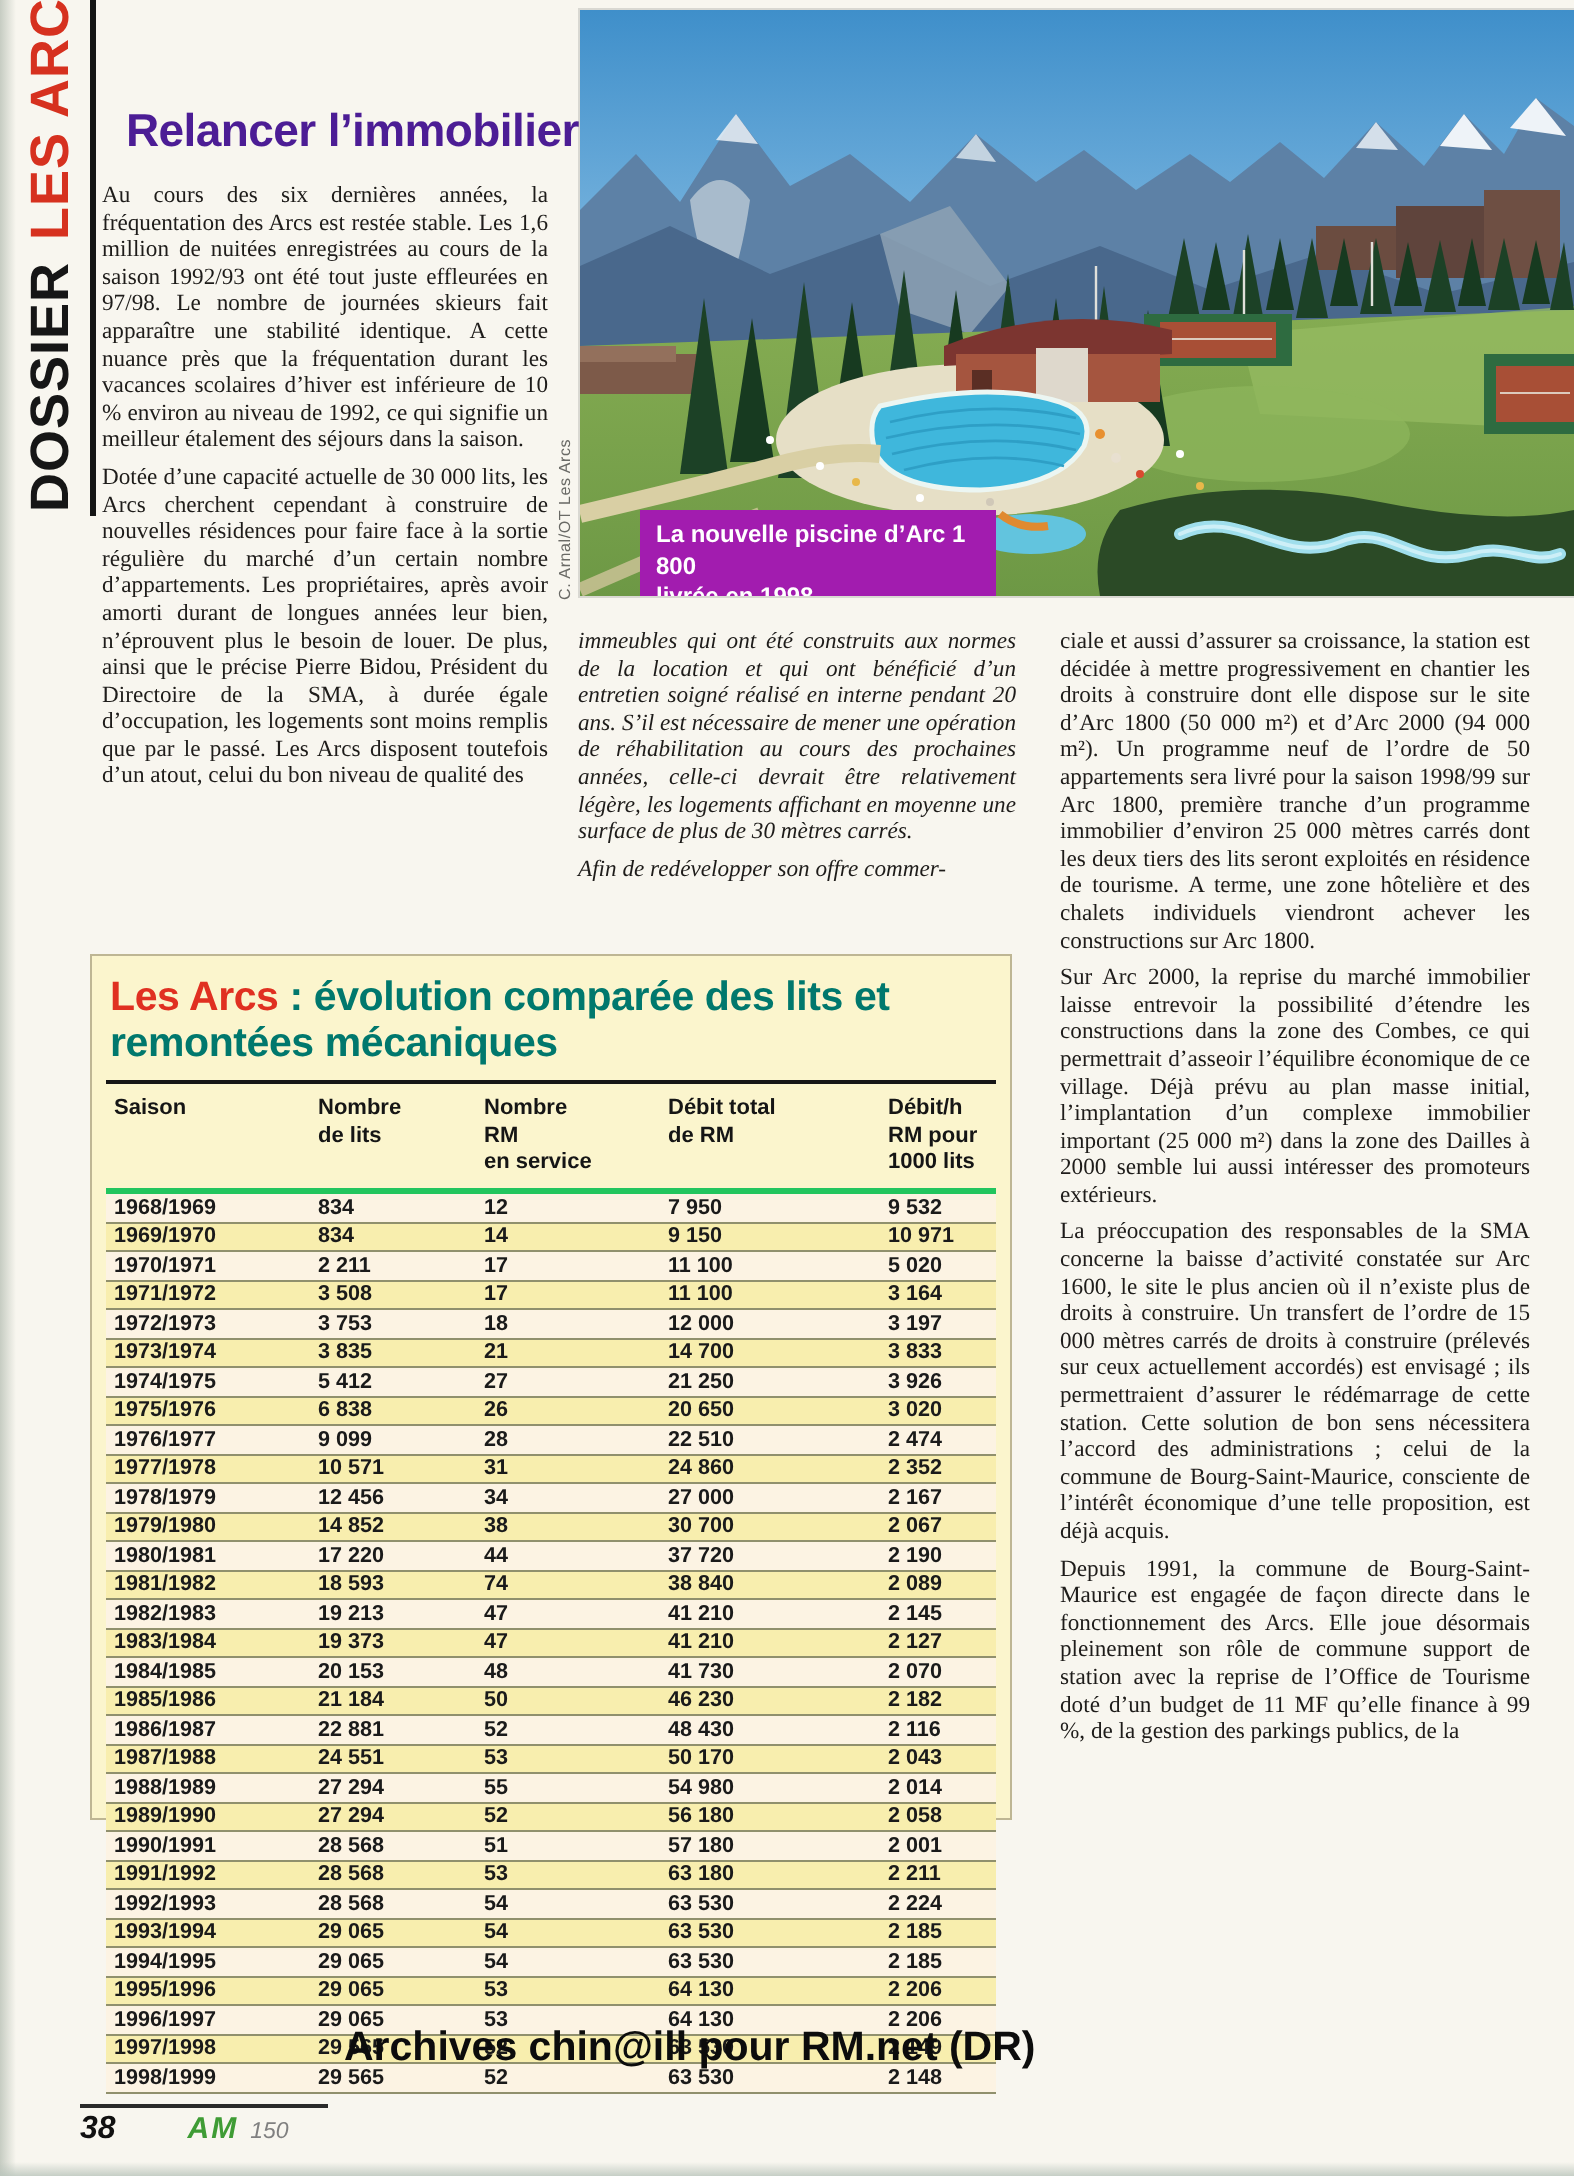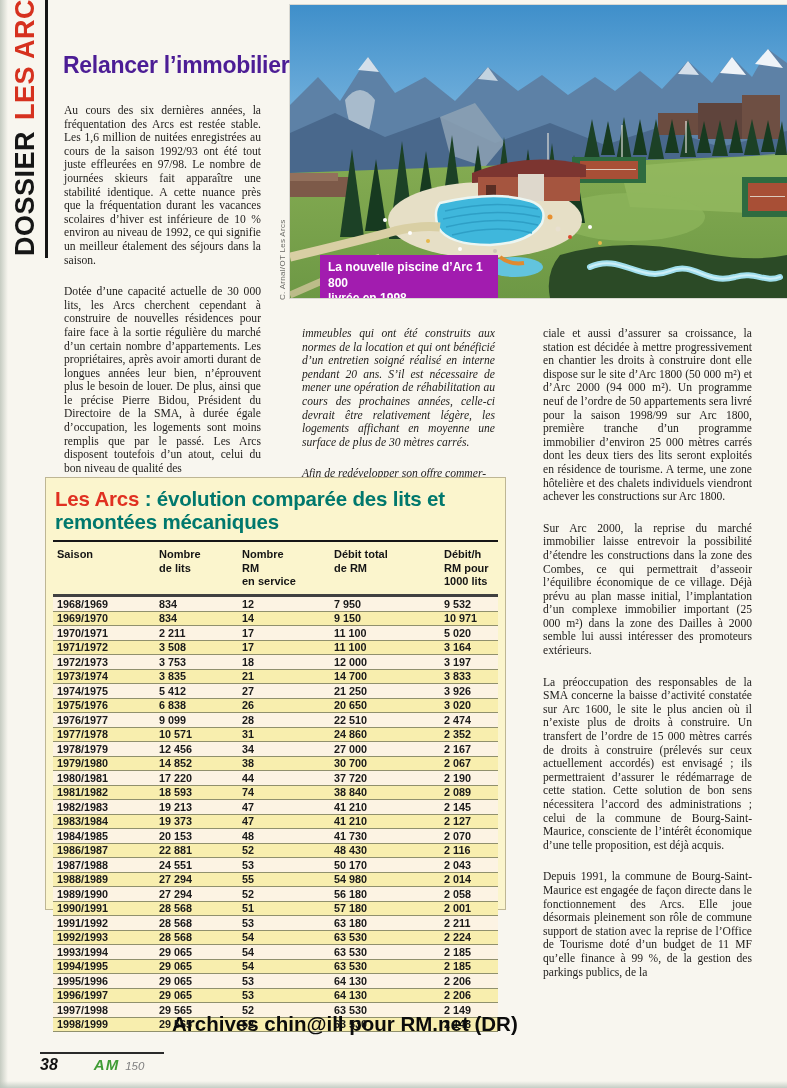--- a/index.html
+++ b/index.html
@@ -15,21 +15,21 @@
         transform-origin:0 0;white-space:nowrap;font-family:"Liberation Sans",sans-serif;
         font-weight:bold;font-size:27px;letter-spacing:.5px;border-bottom:3px solid #151515;
         padding:0 6px 4px 2px;}
   .sb-dossier{color:#161616;}
   .sb-topic{color:#d6311f;margin-left:11px;}
 
   
   .headline{position:absolute;left:63px;top:52px;margin:0;font-family:"Liberation Sans",sans-serif;
         font-weight:bold;font-size:23px;color:#4c1d95;letter-spacing:-.3px;}
   .col{position:absolute;}
-  .col p{margin:18px;text-align:justify;font-size:11.6px;line-height:13.6px;}
+  .col p{margin:5px;text-align:justify;font-size:11.6px;line-height:13.6px;}
   .col1{left:46px;top:86px;width:233px;}
   .col2{left:284px;top:309px;width:229px;font-style:italic;}
   .col3{left:525px;top:309px;width:245px;}
   .subheading{margin:9px 0 3px;font-family:"Liberation Sans",sans-serif;font-weight:bold;
         font-size:19px;line-height:1.12;color:#1d55ae;text-align:center;white-space:pre-line;}
 
   
   .photo{position:absolute;left:290px;top:5px;width:497px;height:293px;margin:0;overflow:hidden;
         outline:1px solid rgba(0,0,0,.12);}
   .photo svg{display:block;width:100%;height:100%;}
@@ -41,21 +41,21 @@
         white-space:nowrap;}
 
   
   .datatable{position:absolute;left:45px;top:477px;width:461px;height:433px;background:#fbf5cd;
         border:1px solid #beb694;box-sizing:border-box;padding:8px 7px 0;
         font-family:"Liberation Sans",sans-serif;}
   .ttitle{font-weight:bold;font-size:20.5px;line-height:1.12;letter-spacing:-.2px;
         padding:2px 2px 6px;border-bottom:2.5px solid #161616;}
   .t-red{color:#e03021;}
   .t-teal{color:#00786d;}
-  .thead{display:flex;padding:6px 0 5px;border-bottom:3px solid #404040;}
+  .thead{display:flex;padding:6px 0 5px;border-bottom:3px solid #22c55e;}
   .thcell{font-weight:bold;font-size:11px;line-height:1.25;color:#151515;white-space:pre-line;}
   .trow{display:flex;align-items:center;height:14.5px;box-sizing:border-box;
         border-bottom:1px solid #90906d;font-size:10.8px;color:#1a1a1a;font-weight:bold;}
   .trow:nth-child(odd){background:#fcf3e3;}
   .trow:nth-child(even){background:#f8eeae;}
   .c0{width:106px;padding-left:4px;box-sizing:border-box;}
   .c1{width:83px;}
   .c2{width:92px;}
   .c3{width:110px;}
   .c4{flex:1;}
@@ -350,20 +350,27 @@
           <div class="tcell c4">2 127</div>
         </div>
         <div class="trow">
           <div class="tcell c0">1984/1985</div>
           <div class="tcell c1">20 153</div>
           <div class="tcell c2">48</div>
           <div class="tcell c3">41 730</div>
           <div class="tcell c4">2 070</div>
         </div>
         <div class="trow">
+          <div class="tcell c0">1985/1986</div>
+          <div class="tcell c1">21 184</div>
+          <div class="tcell c2">50</div>
+          <div class="tcell c3">46 230</div>
+          <div class="tcell c4">2 182</div>
+        </div>
+        <div class="trow">
           <div class="tcell c0">1986/1987</div>
           <div class="tcell c1">22 881</div>
           <div class="tcell c2">52</div>
           <div class="tcell c3">48 430</div>
           <div class="tcell c4">2 116</div>
         </div>
         <div class="trow">
           <div class="tcell c0">1987/1988</div>
           <div class="tcell c1">24 551</div>
           <div class="tcell c2">53</div>

